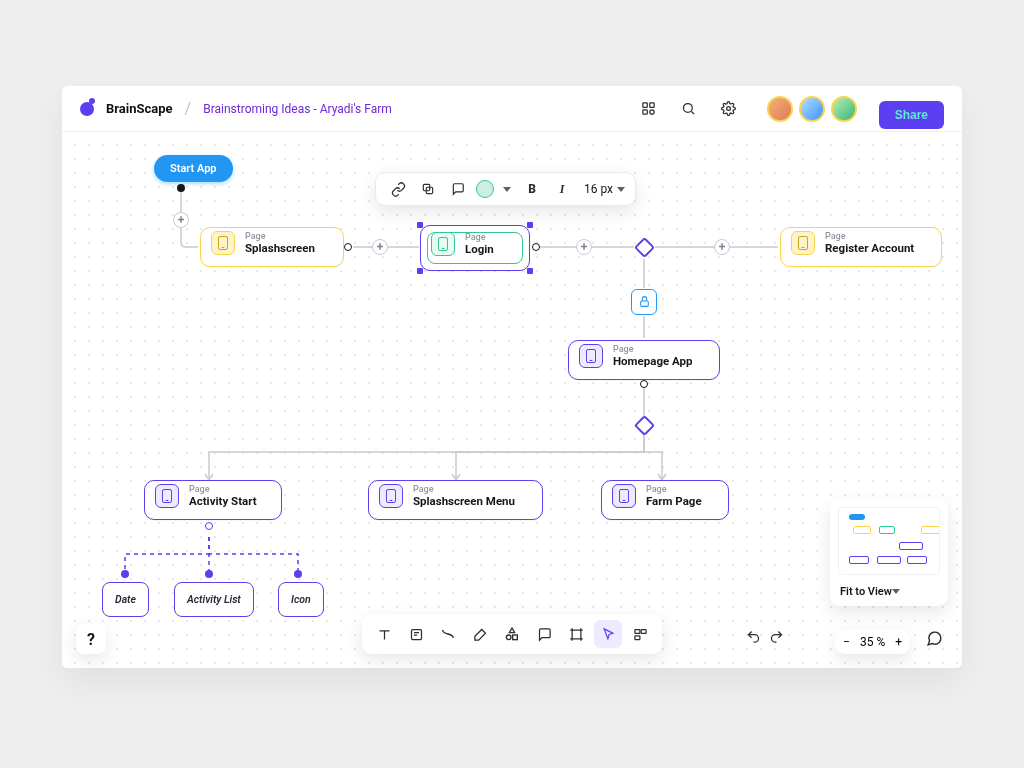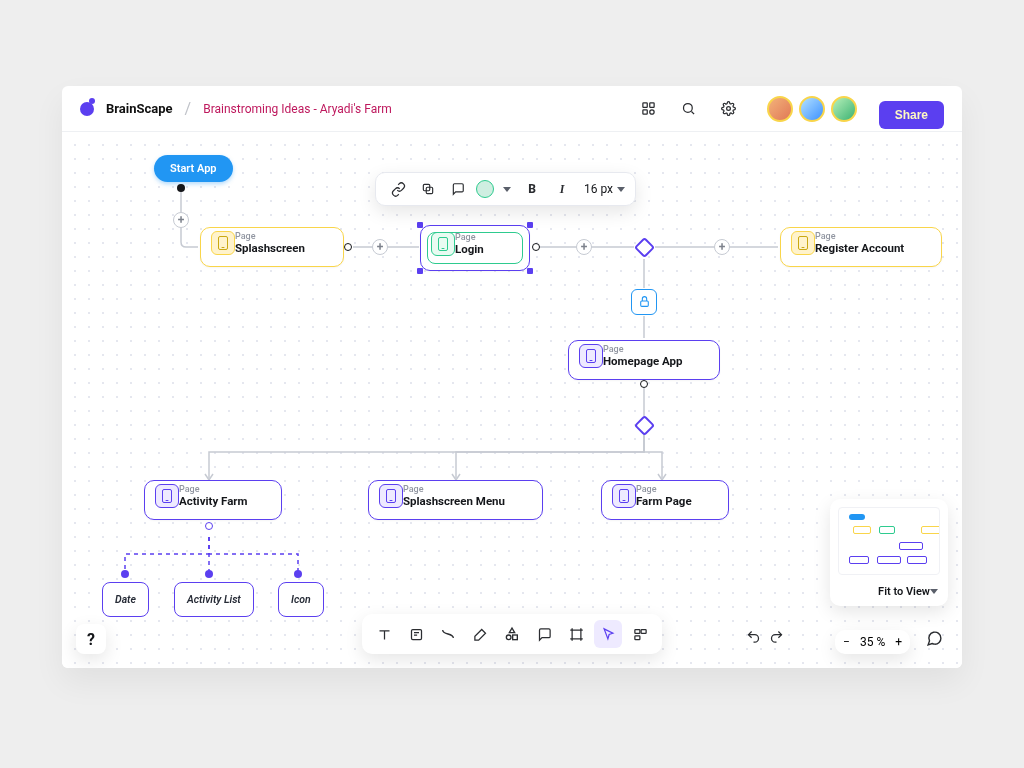--- a/index.html
+++ b/index.html
@@ -34,37 +34,37 @@
     width: 14px; height: 14px; border-radius: 50%;
     background: #5b3ff0;
     position: relative;
   }
   .logo-dot::after{
     content:""; position:absolute; width:6px;height:6px;border-radius:50%;
     background:#5b3ff0; left:9px; top:-4px;
   }
   .brand { font-weight: 700; font-size: 13px; color:#111; }
   .crumb-sep { color:#c0c3c9; }
-  .crumb { font-size: 12px; color:#be185d; }
+  .crumb { font-size: 12px; color:#6d28d9; }
   .topbar-spacer { flex: 1; }
   .top-icon {
     width: 28px; height: 28px;
     display: inline-flex; align-items:center; justify-content:center;
     border-radius:6px; cursor:pointer; color:#2b2d31;
   }
   .avatar {
     width:26px;height:26px;border-radius:50%;
     border:2px solid #f9d54a; margin-left:-6px;
     background:#ddd; display:inline-block; background-size:cover;
   }
   .avatar.a1{background:linear-gradient(135deg,#f3b27a,#e07856);}
   .avatar.a2{background:linear-gradient(135deg,#b3e1ff,#3d91ff);}
   .avatar.a3{background:linear-gradient(135deg,#b7f0b9,#3bb273);}
   .share-btn{
-    background:#5b3ff0; color:#fef9c3; font-size:12px; font-weight:600;
+    background:#5b3ff0; color:#5eead4; font-size:12px; font-weight:600;
     padding:7px 16px; border:none; border-radius:6px; margin-left:10px;
     cursor:pointer;
     margin-top:12px;
   }
 
   
   .canvas {
     position: relative;
     width:100%; height:calc(100% - 46px);
     background:#fff;
@@ -73,21 +73,21 @@
     background-position: 6px 6px;
   }
 
   
   .node{
     position:absolute;
     background:#fff;
     border:1.5px solid;
     border-radius:10px;
     padding: 0 14px 8px 10px;
-    display:flex; align-items:center; 
+    display:flex; align-items:center; gap:10px;
     min-height:40px;
     cursor:grab;
     box-shadow: 0 1px 2px rgba(0,0,0,.04);
   }
   .node .nicon{
     width:24px;height:24px;border-radius:6px;
     display:flex;align-items:center;justify-content:center;
     flex-shrink:0;
   }
   .node .ntext{display:flex;flex-direction:column;line-height:1.2;}
@@ -205,21 +205,21 @@
   
   .minimap{
     position:absolute;right:14px;bottom:62px;width:118px;
     background:#fff;border-radius:10px;
     box-shadow:0 6px 18px rgba(0,0,0,.10);
     padding:8px 8px 6px 8px;
   }
   .minimap-canvas{height:68px;border-radius:4px;background:#ffffff;position:relative;margin-bottom:8px;overflow:hidden;border:1px solid #f0f1f5;}
   .mc{position:absolute;border-radius:2px;}
   .fit{
-    display:flex;align-items:center;justify-content:flex-end;
+    display:flex;align-items:center;justify-content:flex-start;
     font-size:11px;font-weight:600;color:#14161a;cursor:pointer;padding:2px 2px;
   }
 
   
   svg.edges{position:absolute;inset:0;width:100%;height:100%;pointer-events:none;}
   svg.edges path{stroke:#c6cad2;stroke-width:1.5;fill:none;}
   svg.edges path.dash{stroke:#5b3ff0;stroke-dasharray:4 4;}
 
   .phone-icon{width:10px;height:14px;border:1.5px solid currentColor;border-radius:2px;position:relative;}
   .phone-icon::after{content:"";position:absolute;left:50%;bottom:1px;width:3px;height:1.4px;background:currentColor;border-radius:1px;transform:translateX(-50%);}
@@ -367,21 +367,21 @@
     <span class="port" style="left:578px;top:248px"></span>
 
     <span class="diamond" style="left:575px;top:286px"></span>
 
     <div class="node purple" style="left:82px;top:348px;width:138px">
       <div class="nicon">
           <div class="phone-icon"></div>
         </div>
       <div class="ntext">
         <span class="kicker">Page</span>
-        <span class="title">Activity Farm</span>
+        <span class="title">Activity Start</span>
       </div>
     </div>
     <div class="node purple" style="left:306px;top:348px;width:175px">
       <div class="nicon">
           <div class="phone-icon"></div>
         </div>
       <div class="ntext">
         <span class="kicker">Page</span>
         <span class="title">Splashscreen Menu</span>
       </div>

